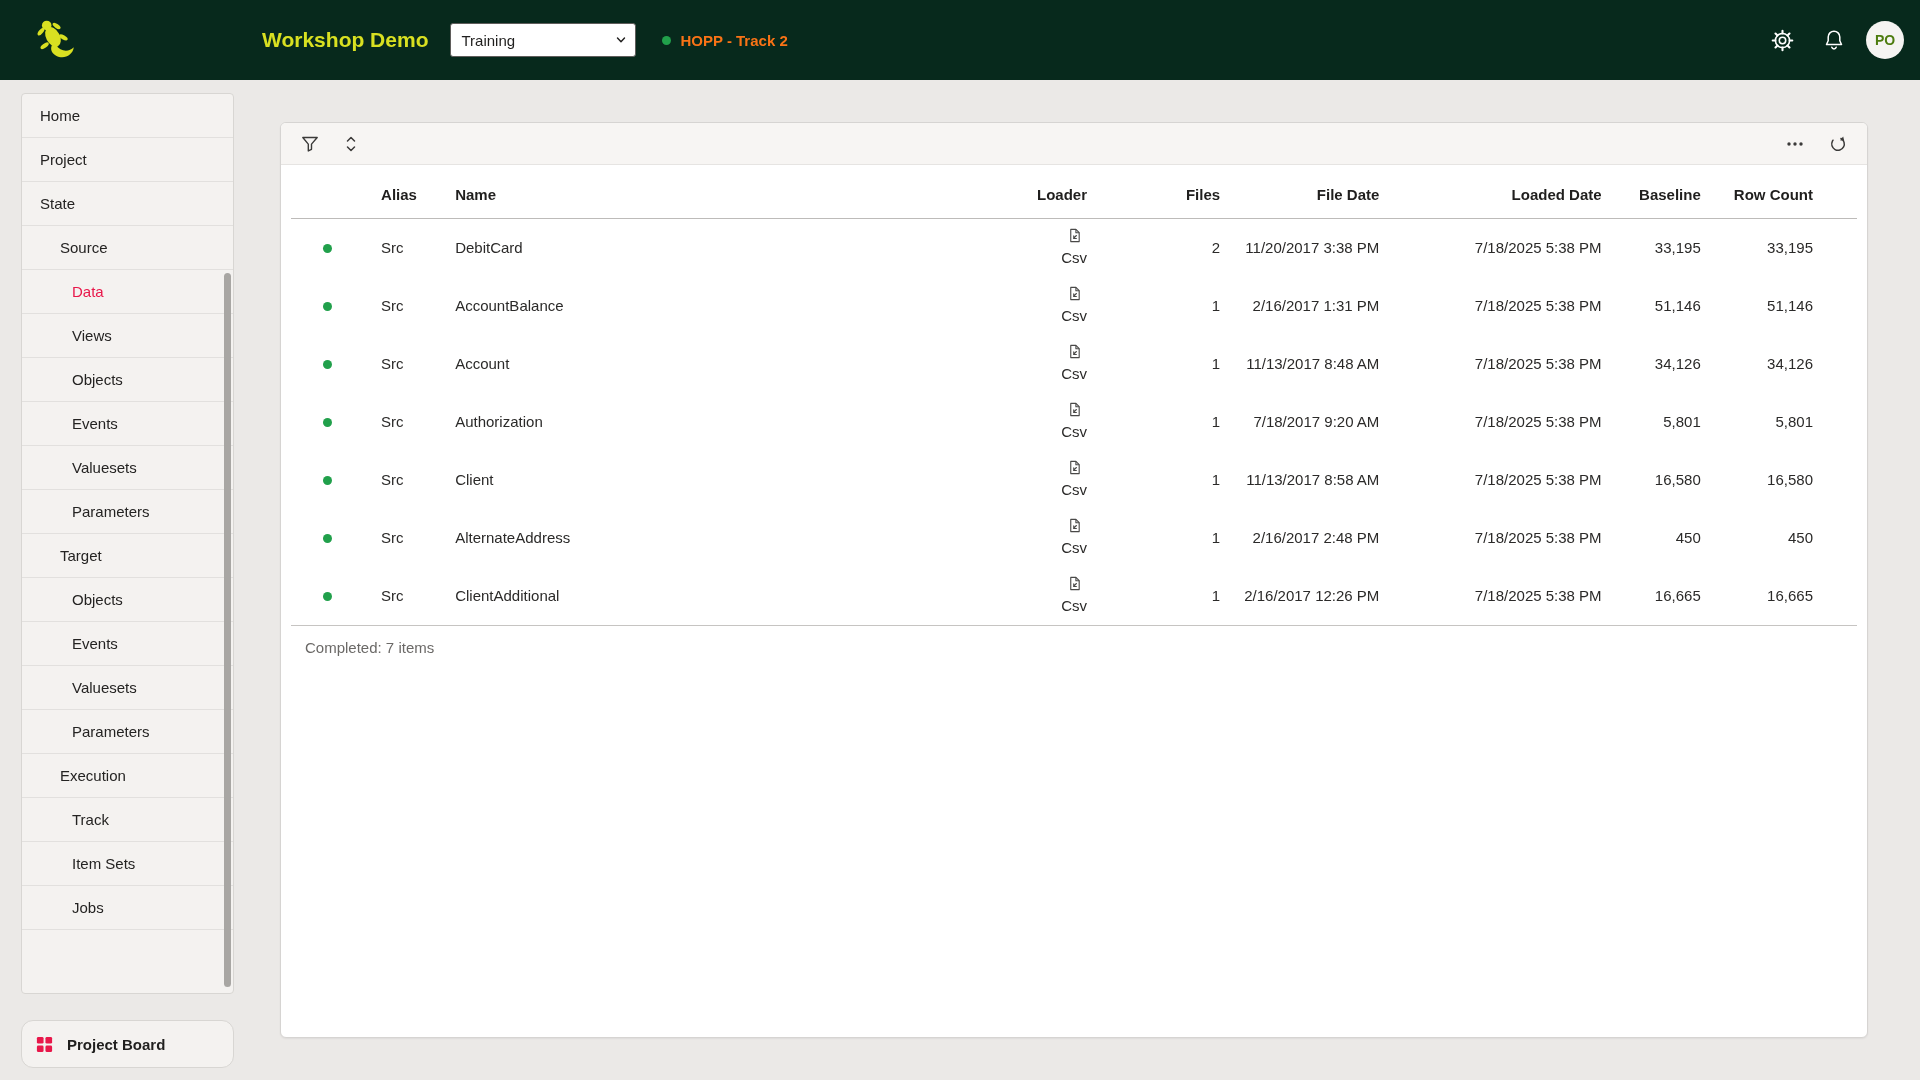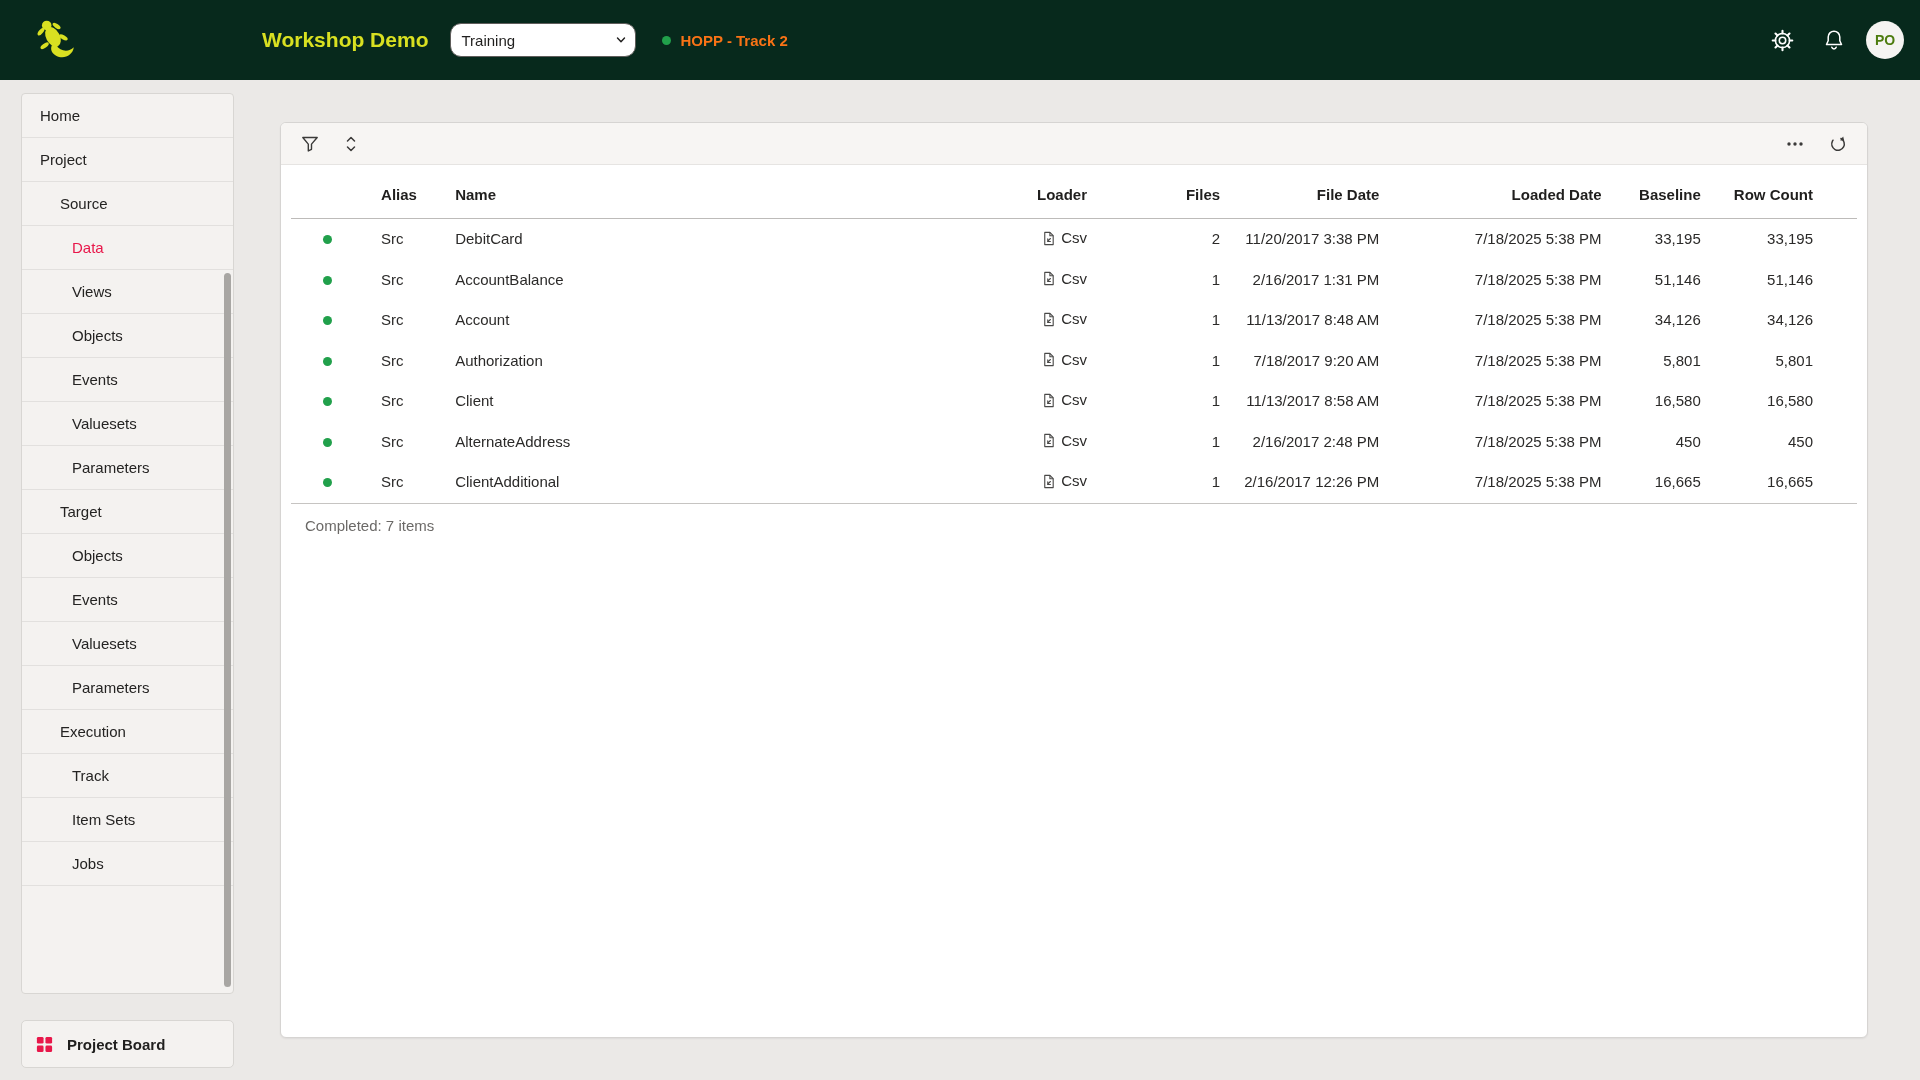--- a/index.html
+++ b/index.html
@@ -15,21 +15,21 @@
   .topbar {
     height:80px; flex:0 0 80px; background:#07291c;
     display:flex; align-items:center; padding:0 16px 0 26px;
   }
   .logo { width:56px; height:56px; display:grid; place-items:center; }
   .app-title { color:#d9e021; font-size:21px; font-weight:bold; margin-left:180px; white-space:nowrap; }
   .select-wrap { position:relative; margin-left:22px; }
   .select-wrap select {
     appearance:none; -webkit-appearance:none;
     width:186px; height:34px; font-size:15px; font-family:"Liberation Sans",sans-serif;
-    padding:0 30px 0 10px; border:1px solid #5f5d5b; border-radius:11px;
+    padding:0 30px 0 10px; border:1px solid #5f5d5b; border-radius:3px;
     background:#fff; color:#201f1e;
   }
   .select-wrap .chev { position:absolute; right:8px; top:10px; pointer-events:none; }
   .track-status { margin-left:26px; display:flex; align-items:center; gap:9px; color:#f97316; font-size:15px; font-weight:600; }
   .dot { width:9px; height:9px; border-radius:50%; background:#21a04b; display:inline-block; }
   .topbar-right { margin-left:auto; display:flex; align-items:center; gap:12px; }
   .icon-btn { width:40px; height:40px; display:grid; place-items:center; cursor:pointer; border-radius:4px; }
   .avatar {
     width:38px; height:38px; border-radius:50%; background:#f5f4f2; color:#4d7c0f;
     display:grid; place-items:center; font-size:14px; font-weight:bold; cursor:pointer;
@@ -48,21 +48,21 @@
     height:44px; display:flex; align-items:center; font-size:15px; color:#242322;
     border-bottom:1px solid #e2e0de; cursor:pointer; padding-left:18px; white-space:nowrap;
   }
   .side-item.lvl1 { padding-left:38px; }
   .side-item.lvl2 { padding-left:50px; }
   .side-item.selected { background:#0a392a; color:#fff; font-weight:600; border-color:#0a392a; padding-left:12px; }
   .side-item.active { color:#e8174a; }
   .scroll-thumb { position:absolute; right:2px; top:179px; width:7px; height:714px; background:#a8a6a3; border-radius:4px; }
   .side-footer {
     margin-top:26px; height:48px; flex:0 0 48px; background:#f4f2f0; border:1px solid #d8d6d3;
-    border-radius:5px; display:flex; align-items:center; gap:13px; padding:0 13px;
+    border-radius:12px; display:flex; align-items:center; gap:13px; padding:0 13px;
     font-size:15px; font-weight:600; color:#201f1e; cursor:pointer;
   }
 
   
   .main { flex:1; padding:42px 52px 42px 46px; display:flex; min-width:0; }
   .card {
     flex:1; background:#fff; border:1px solid #d6d4d2; border-radius:6px;
     display:flex; flex-direction:column; overflow:hidden; box-shadow:0 1px 2px rgba(0,0,0,.06);
   }
   .toolbar {
@@ -75,21 +75,21 @@
   .table-wrap { padding:6px 10px 0; }
   table { width:100%; border-collapse:collapse; table-layout:fixed; border-bottom:1px solid #c6c4c2; }
   th { font-size:15px; font-weight:bold; color:#201f1e; padding:15px 6px; border-bottom:1px solid #bdbbb9; white-space:nowrap; }
   td { font-size:15px; color:#2b2a29; padding:9px 6px; line-height:20px; white-space:nowrap; overflow:hidden; }
   .t-left { text-align:left; }
   .t-right { text-align:right; }
   .c-alias-pad { padding-left:18px; }
   .c-name-pad { padding-left:12px; }
   .c-rowcount-pad { padding-right:44px; }
   .c-dot { text-align:center; }
-  .loader-inner { display:inline-flex; align-items:center; gap:5px; }
+  .loader-inner { display:inline-flex; align-items:center; gap:5px;flex-direction:column; }
   .status-bar { padding:13px 0 14px 14px; font-size:15px; color:#6b6967; }
 </style>
 </head>
 <body>
 
 <div class="app">
 
   <header class="topbar">
     <div class="logo">
       <svg width="50" height="50" viewBox="0 0 48 48">
@@ -136,20 +136,21 @@
     </div>
   </header>
 
   <div class="body-row">
 
     <div class="left-col">
       <nav class="side-nav">
 
         <div class="side-item lvl0">Home</div>
           <div class="side-item lvl0">Project</div>
+          <div class="side-item lvl0">State</div>
           <div class="side-item lvl1">Source</div>
           <div class="side-item lvl2 active">Data</div>
           <div class="side-item lvl2">Views</div>
           <div class="side-item lvl2">Objects</div>
           <div class="side-item lvl2">Events</div>
           <div class="side-item lvl2">Valuesets</div>
           <div class="side-item lvl2">Parameters</div>
           <div class="side-item lvl1">Target</div>
           <div class="side-item lvl2">Objects</div>
           <div class="side-item lvl2">Events</div>

